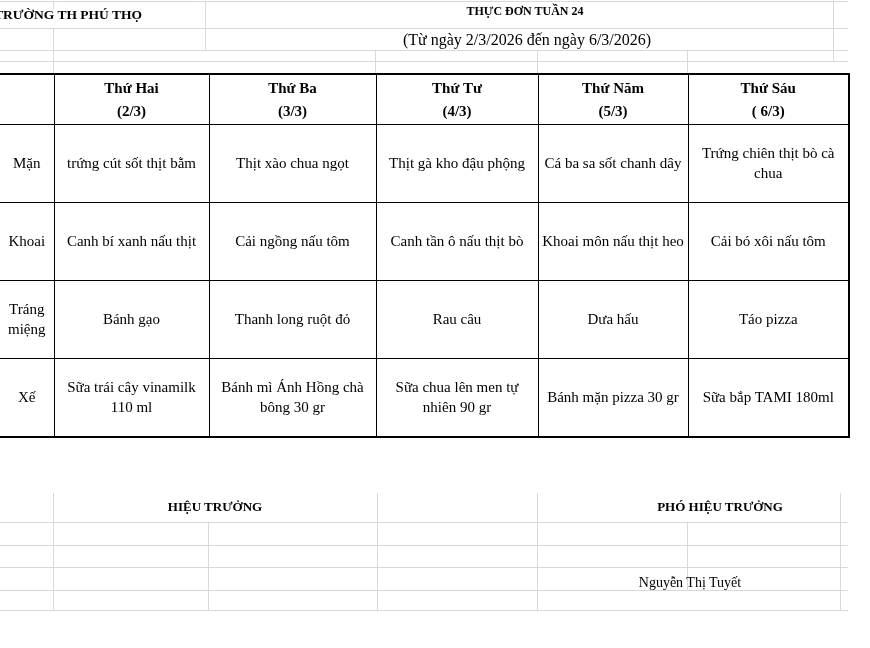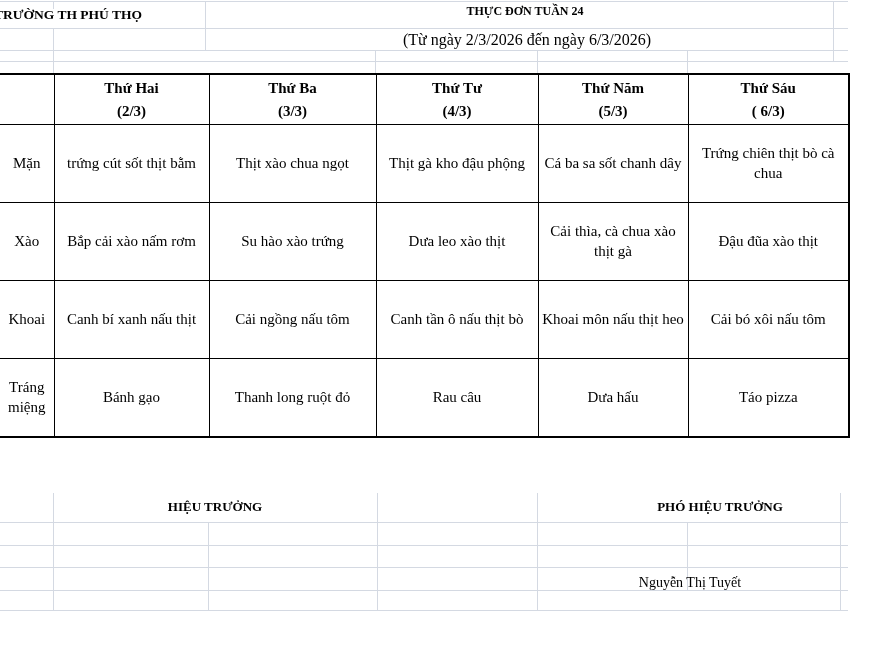--- a/index.html
+++ b/index.html
@@ -102,47 +102,47 @@
 
       <tr class="body-row">
         <td>Mặn</td>
         <td>trứng cút sốt thịt bằm</td>
         <td>Thịt xào chua ngọt</td>
         <td>Thịt gà kho đậu phộng</td>
         <td>Cá ba sa sốt chanh dây</td>
         <td>Trứng chiên thịt bò cà chua</td>
       </tr>
 
-      <tr class="body-row">
-        <td>Xào</td>
-        <td>Bắp cải xào nấm rơm</td>
-        <td>Su hào xào trứng</td>
-        <td>Dưa leo xào thịt</td>
-        <td>Cải thìa, cà chua xào thịt gà</td>
-        <td>Đậu đũa xào thịt</td>
-      </tr>
 
       <tr class="body-row">
         <td>Khoai</td>
         <td>Canh bí xanh nấu thịt</td>
         <td>Cải ngồng nấu tôm</td>
         <td>Canh tần ô nấu thịt bò</td>
         <td>Khoai môn nấu thịt heo</td>
         <td>Cải bó xôi nấu tôm</td>
       </tr>
 
       <tr class="body-row">
         <td>Tráng miệng</td>
         <td>Bánh gạo</td>
         <td>Thanh long ruột đỏ</td>
         <td>Rau câu</td>
         <td>Dưa hấu</td>
         <td>Táo pizza</td>
       </tr>
 
+      <tr class="body-row">
+        <td>Xế</td>
+        <td>Sữa trái cây vinamilk 110 ml</td>
+        <td>Bánh mì Ánh Hồng chà bông 30 gr</td>
+        <td>Sữa chua lên men tự nhiên 90 gr</td>
+        <td>Bánh mặn pizza 30 gr</td>
+        <td>Sữa bắp TAMI 180ml</td>
+      </tr>
     </tbody>
   </table>
 
   <div class="sig sig-left">HIỆU TRƯỞNG</div>
   <div class="sig sig-right">PHÓ HIỆU TRƯỞNG</div>
   <div class="sig-name">Nguyễn Thị Tuyết</div>
 
 </div>
 
 </body></html>

